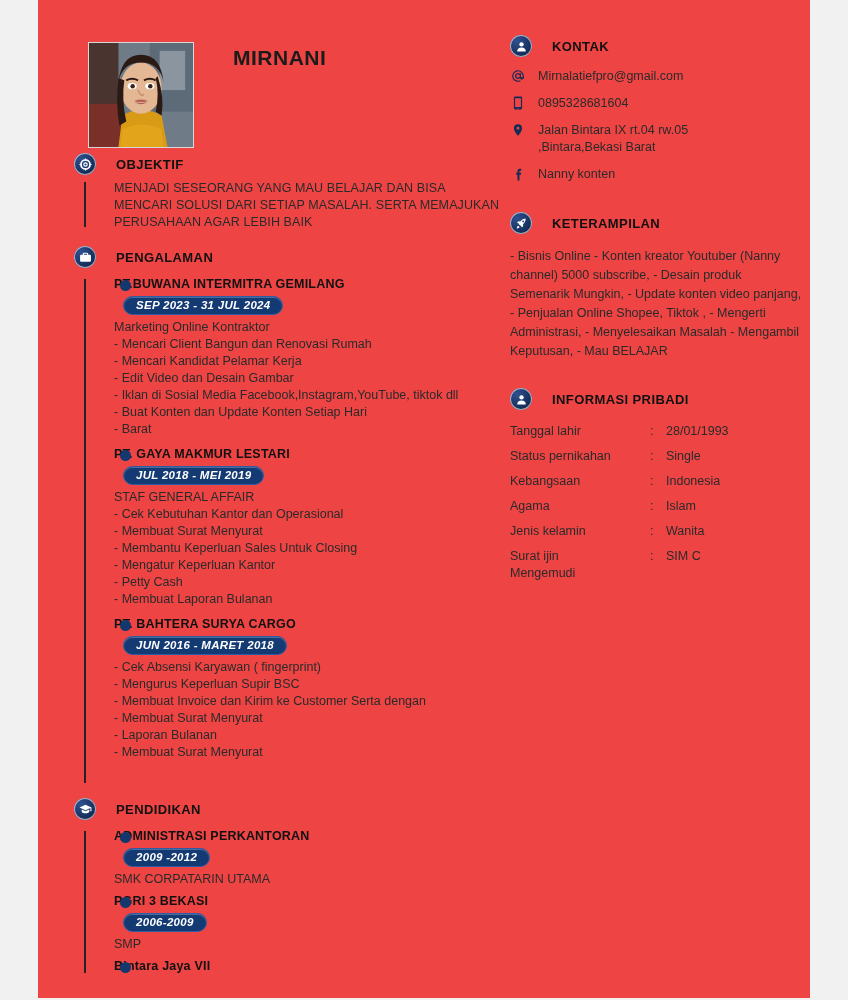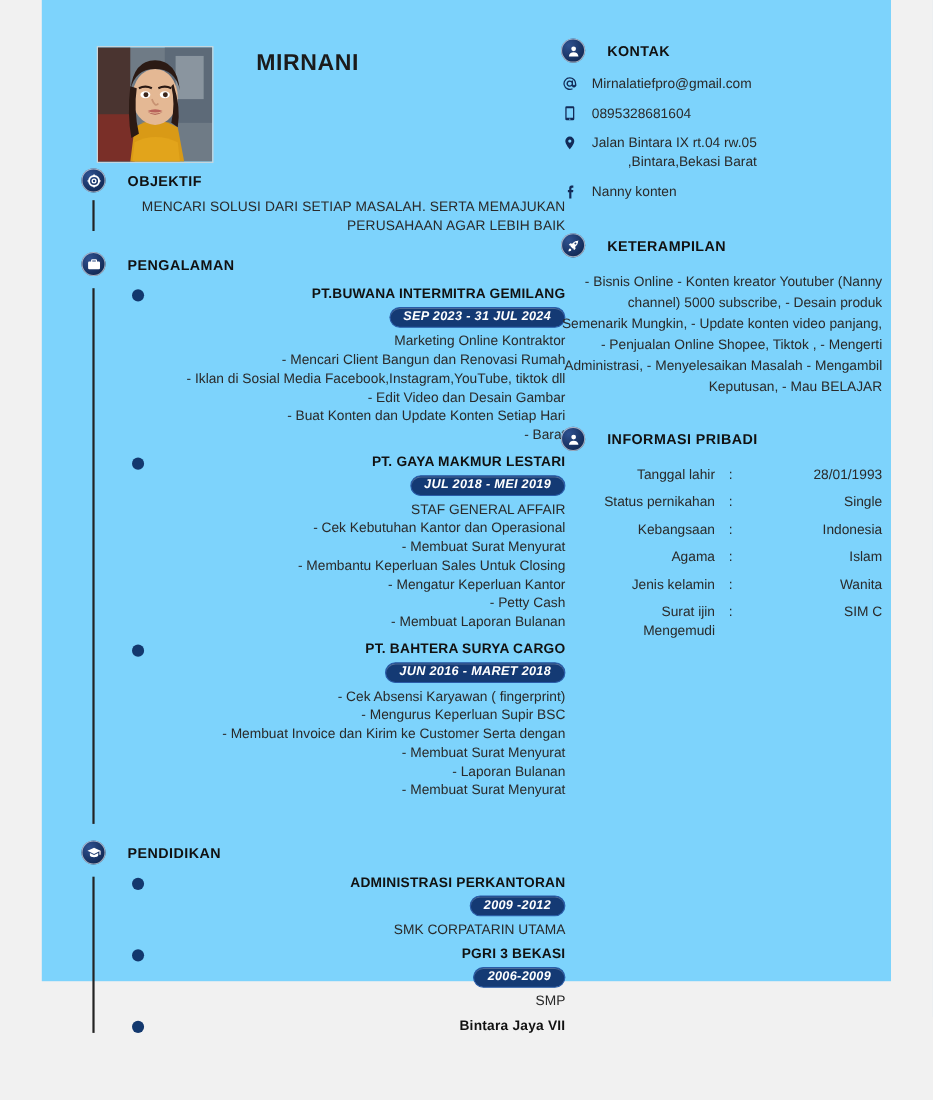--- a/index.html
+++ b/index.html
@@ -5,23 +5,22 @@
   * { box-sizing: border-box; margin: 0; padding: 0; }
   html, body {
     width: 848px; height: 1000px;
     background: #f1f1f1;
     font-family: "Liberation Sans", sans-serif;
     overflow: hidden;
   }
   #page {
     position: absolute;
     left: 38px; top: 0px;
-    width: 772px; height: 892px;
-    background: #7dd3fc;
-    text-align: right;
+    width: 772px; height: 998px;
+    background: #ef4444;
   }
 
   
   #header { position: absolute; left: 0; top: 0; width: 100%; height: 120px; }
   #photo {
     position: absolute; left: 50px; top: 42px;
     width: 106px; height: 106px;
     border: 1px solid #d8d8d8;
     overflow: hidden;
   }
@@ -158,20 +157,21 @@
               <rect x="11.2" y="19.4" width="1.6" height="4"></rect>
             <rect x="0.6" y="11.2" width="4" height="1.6"></rect>
               <rect x="19.4" y="11.2" width="4" height="1.6"></rect>
           </svg>
         </span>
         <span class="sec-title">OBJEKTIF</span>
       </div>
       <div class="tl" style="padding-left:40px;">
         <span class="tl-line" style="top:2px;bottom:4px;"></span>
         <div class="obj-body" style="margin-top:4px;">
+          <div>MENJADI SESEORANG YANG MAU BELAJAR DAN BISA</div>
           <div>MENCARI SOLUSI DARI SETIAP MASALAH. SERTA MEMAJUKAN</div>
           <div>PERUSAHAAN AGAR LEBIH BAIK</div>
         </div>
       </div>
     </div>
 
     <div class="sec" style="margin-top:14px;">
       <div class="sec-head">
         <span class="badge">
           <svg viewBox="0 0 24 24">
@@ -184,22 +184,23 @@
       <div class="tl">
         <span class="tl-line" style="top:2px;bottom:0;"></span>
 
         <div class="entry" style="margin-top:8px;">
           <span class="tl-dot" style="top:3px;"></span>
           <div class="entry-title">PT.BUWANA INTERMITRA GEMILANG</div>
           <div class="pill">SEP 2023 - 31 JUL 2024</div>
           <div class="entry-role">Marketing Online Kontraktor</div>
           <ul class="entry-list">
             <li>- Mencari Client Bangun dan Renovasi Rumah</li>
+            <li>- Mencari Kandidat Pelamar Kerja</li>
+            <li>- Edit Video dan Desain Gambar</li>
             <li>- Iklan di Sosial Media Facebook,Instagram,YouTube, tiktok dll</li>
-            <li>- Edit Video dan Desain Gambar</li>
             <li>- Buat Konten dan Update Konten Setiap Hari</li>
             <li>- Barat</li>
           </ul>
         </div>
 
         <div class="entry" style="margin-top:9px;">
           <span class="tl-dot" style="top:3px;"></span>
           <div class="entry-title">PT. GAYA MAKMUR LESTARI</div>
           <div class="pill">JUL 2018 - MEI 2019</div>
           <div class="entry-role">STAF GENERAL AFFAIR</div>

